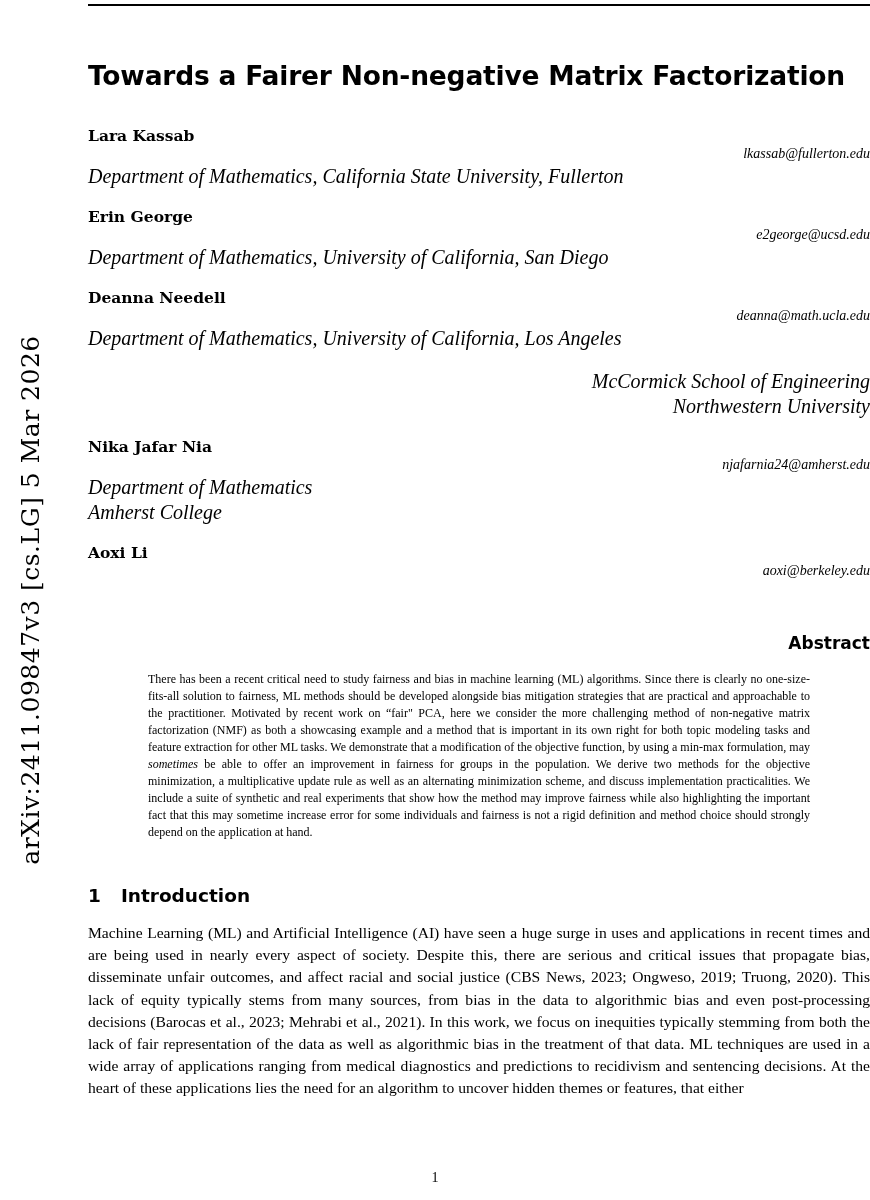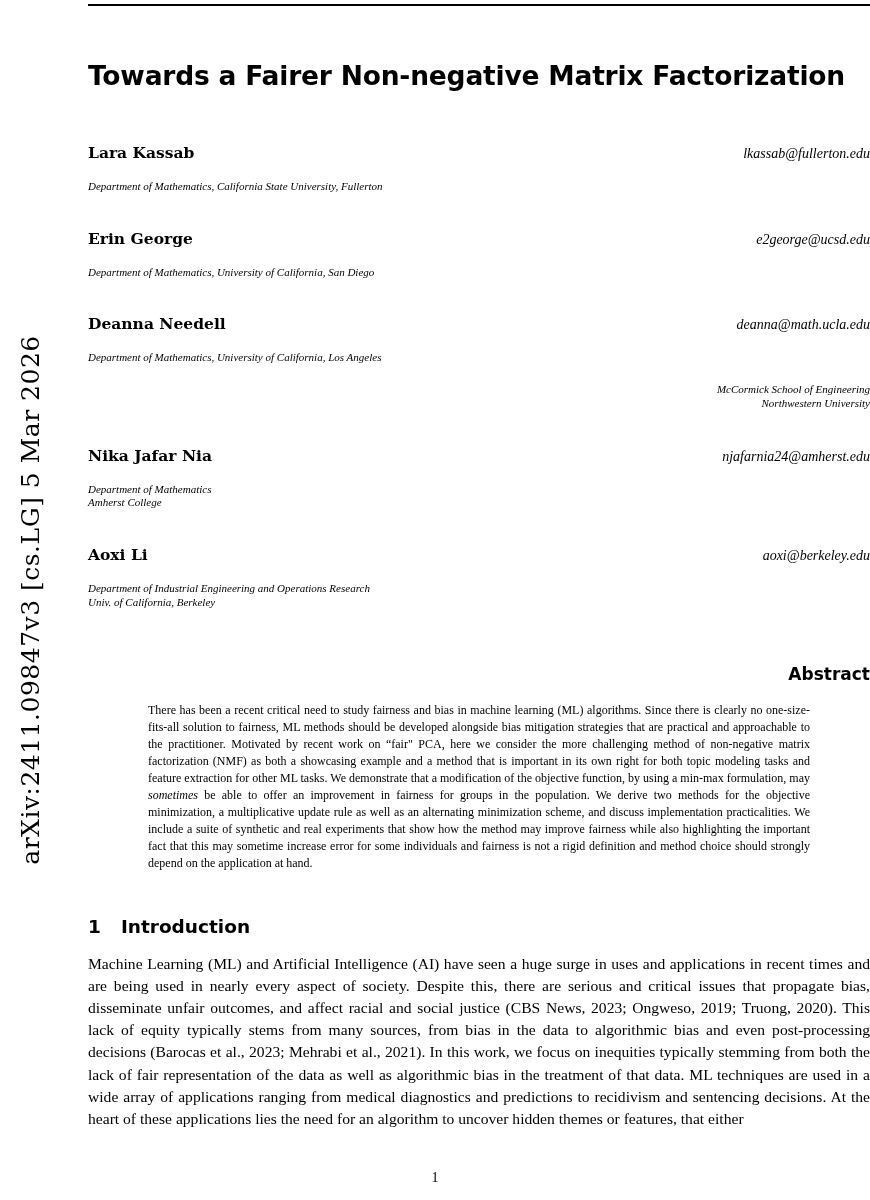--- a/index.html
+++ b/index.html
@@ -64,41 +64,41 @@
   .authors {
     margin-top: 34px;
   }
   .author-block {
     margin-bottom: 18px;
     position: relative;
   }
   .author-row {
     display: flex;
     justify-content: space-between;
-    align-items: flex-end;
+    align-items: flex-start;
   }
   .author-name {
     font-family: "DejaVu Serif", serif;
     font-weight: bold;
     font-size: 15.5px;
   }
   .author-email {
     font-family: "Liberation Serif", serif;
     font-style: italic;
     font-size: 14px;
     text-align: right;
     white-space: nowrap;
     margin-top: 20px;
   }
   .author-affil {
     font-family: "Liberation Serif", serif;
     font-style: italic;
-    font-size: 11px;
+    font-size: 20px;
     line-height: 1.25;
-    margin-top: 18px;
+    margin-top: 2px;
   }
   .abstract-heading {
     text-align: right;
     font-family: "DejaVu Sans", sans-serif;
     font-weight: bold;
     font-size: 17px;
     margin-top: 54px;
   }
   .abstract-body {
     margin: 18px 60px 0 60px;
@@ -188,22 +188,20 @@
         </div>
         <div class="author-affil" style="white-space: pre-line;">Department of Mathematics
 Amherst College</div>
       </div>
 
       <div class="author-block">
         <div class="author-row">
           <span class="author-name">Aoxi Li</span>
           <span class="author-email">aoxi@berkeley.edu</span>
         </div>
-        <div class="author-affil" style="white-space: pre-line;">Department of Industrial Engineering and Operations Research
-Univ. of California, Berkeley</div>
       </div>
 
     </div>
 
     <div class="abstract-heading">Abstract</div>
 
     <div class="abstract-body"><span>There has been a recent critical need to study fairness and bias in machine learning (ML) algorithms. Since there is clearly no one-size-fits-all solution to fairness, ML methods should be developed alongside bias mitigation strategies that are practical and approachable to the practitioner. Motivated by recent work on “fair" PCA, here we consider the more challenging method of non-negative matrix factorization (NMF) as both a showcasing example and a method that is important in its own right for both topic modeling tasks and feature extraction for other ML tasks. We demonstrate that a modification of the objective function, by using a min-max formulation, may </span><em>sometimes</em><span> be able to offer an improvement in fairness for groups in the population. We derive two methods for the objective minimization, a multiplicative update rule as well as an alternating minimization scheme, and discuss implementation practicalities. We include a suite of synthetic and real experiments that show how the method may improve fairness while also highlighting the important fact that this may sometime increase error for some individuals and fairness is not a rigid definition and method choice should strongly depend on the application at hand.</span></div>
 
     <div class="section-heading">
       <span>1</span>

